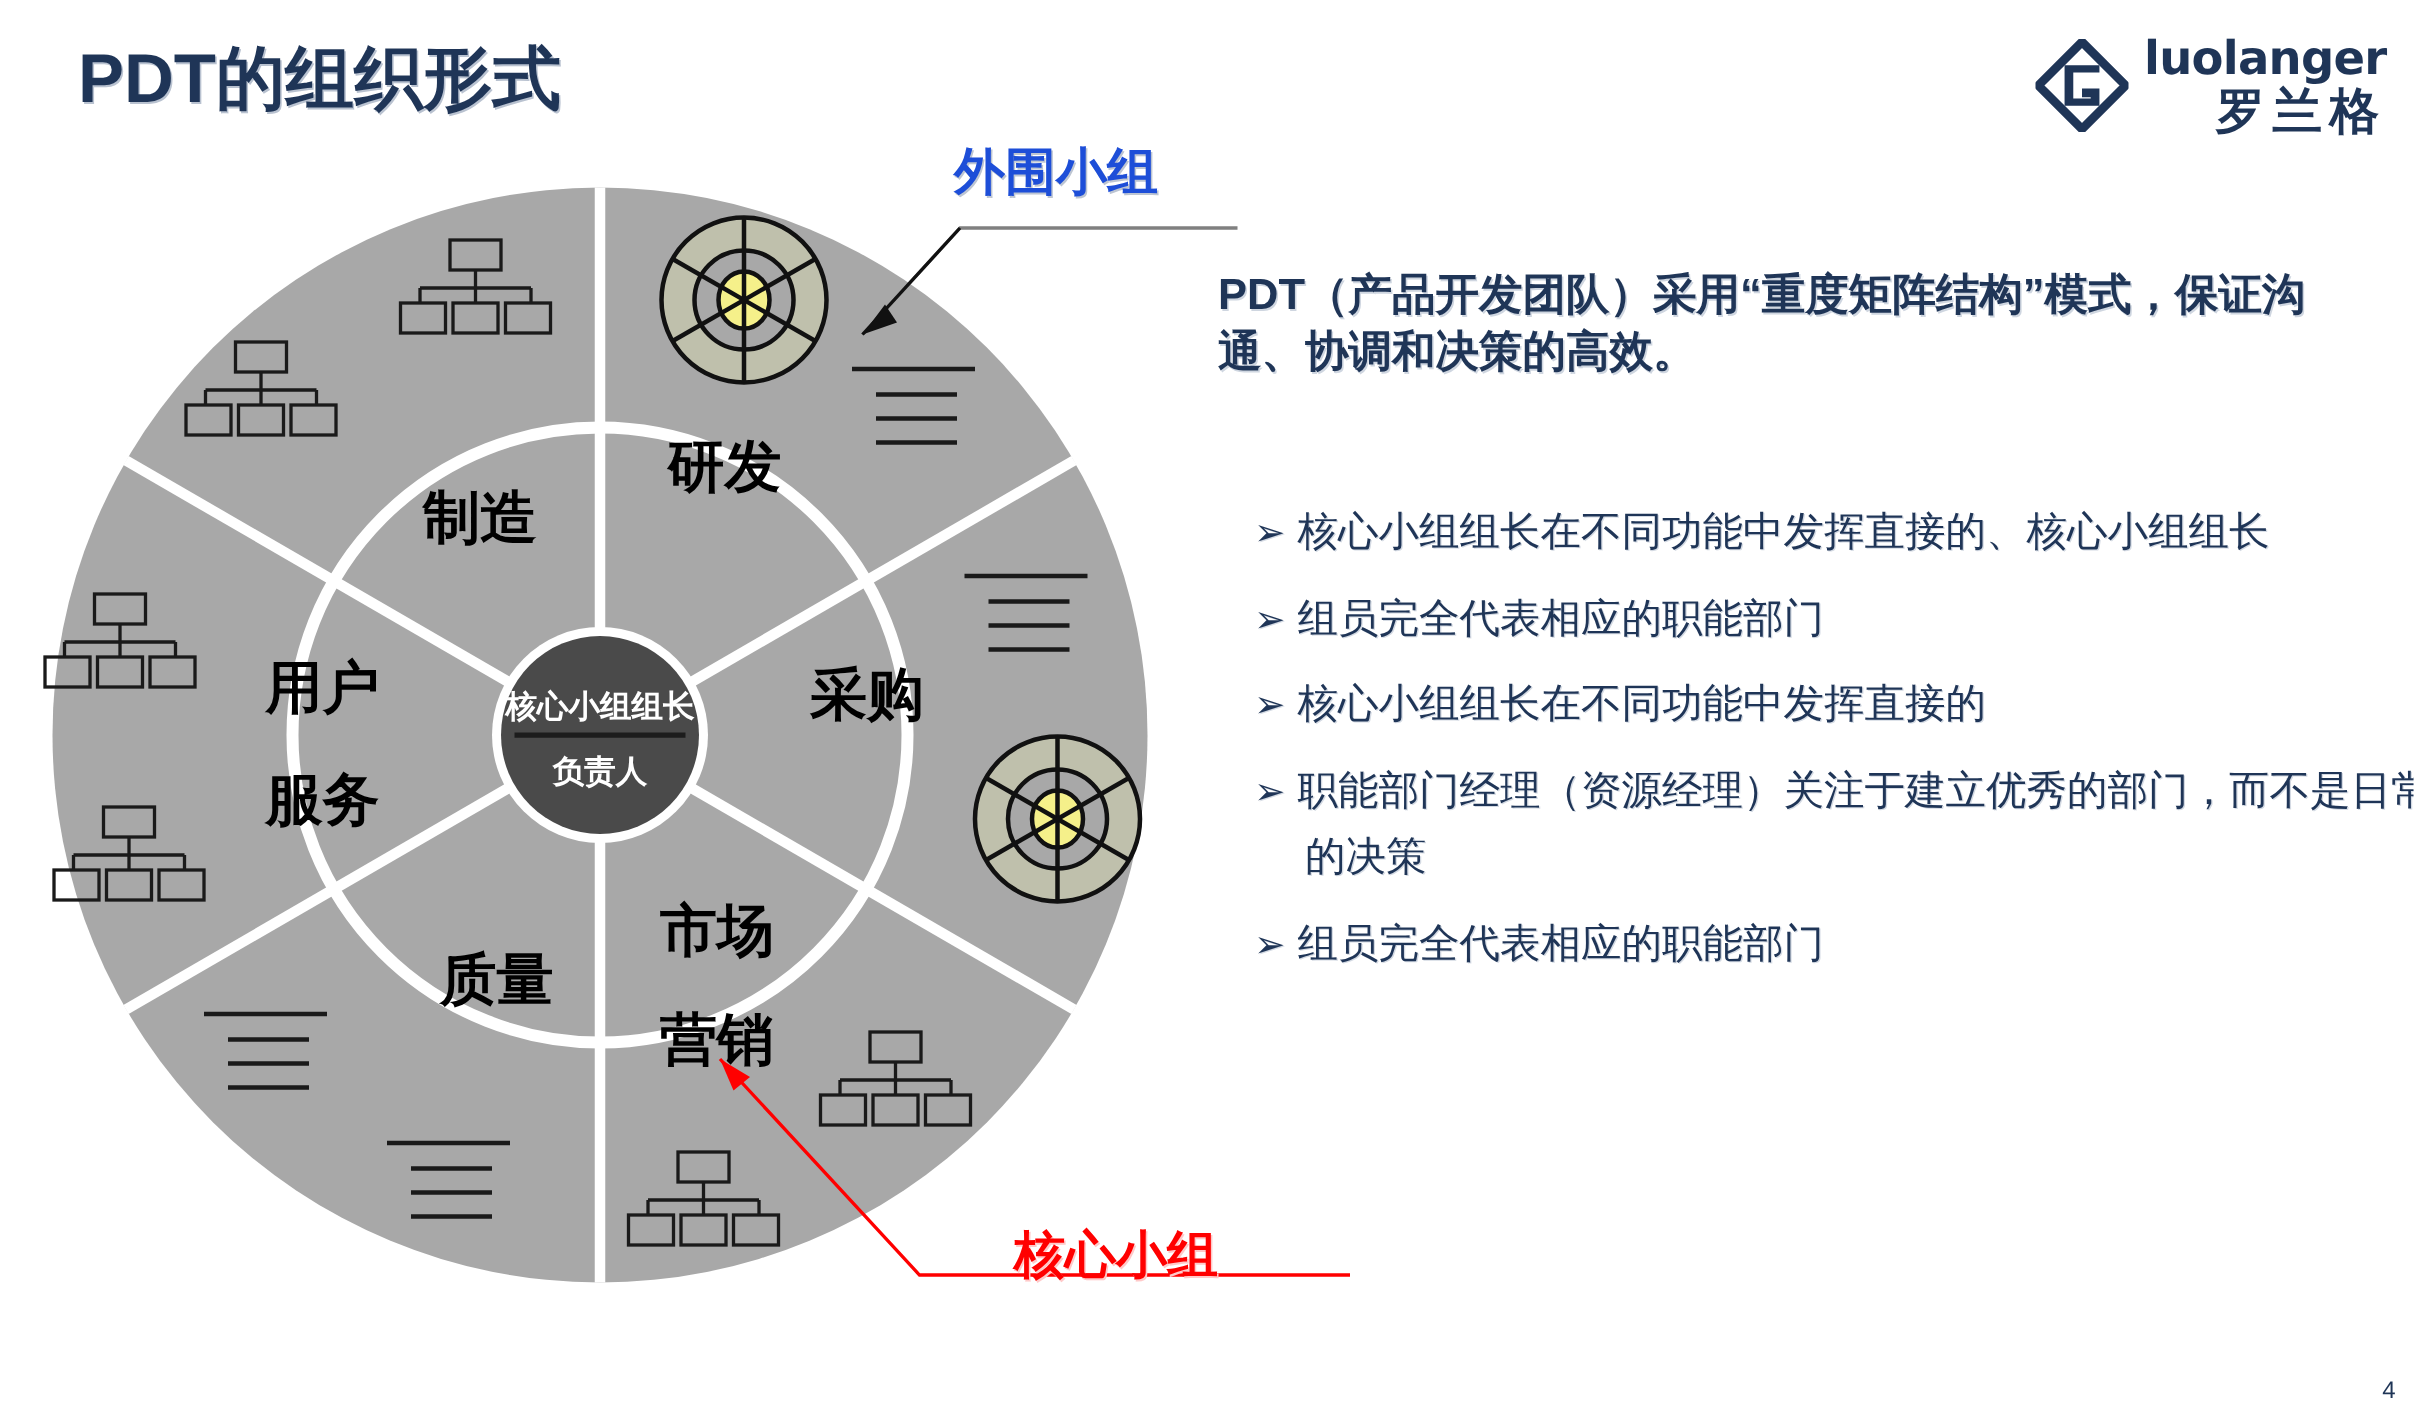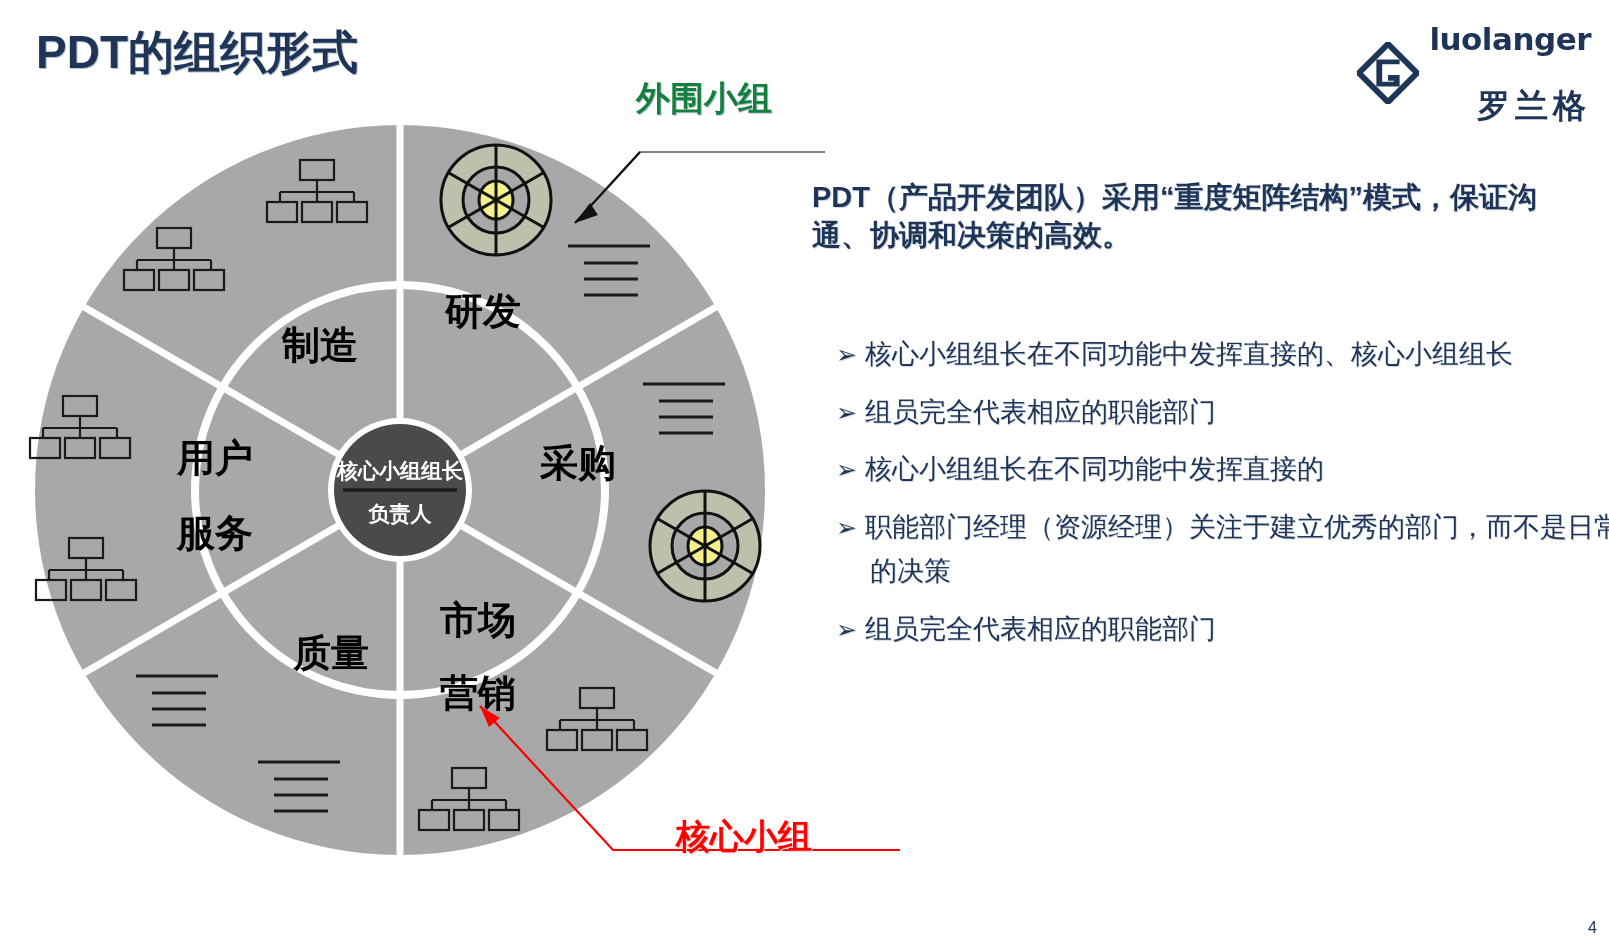--- a/index.html
+++ b/index.html
@@ -11,21 +11,21 @@
   body {
     width: 1609px; height: 939px;
     position: relative;
     overflow: hidden;
     font-family: "Liberation Sans", "DejaVu Sans", sans-serif;
   }
 
   
   .slide-title {
     position: absolute;
-    left: 36px; top: 22px;
+    left: 52px; top: 22px;
     font-size: 46px;
     font-weight: bold;
     color: #1f3557;
     letter-spacing: 0px;
     white-space: nowrap;
     text-shadow: 1px 1px 0 #b9c2d0;
   }
 
   .logo {
     position: absolute;
@@ -36,21 +36,20 @@
   }
   .logo-mark {
     width: 62px; height: 62px;
     flex: none;
     display: block;
   }
   .logo-text {
     display: flex;
     flex-direction: column;
     line-height: 1.0;
-    gap: 32px;
   }
   .logo-latin {
     font-size: 31px;
     font-weight: bold;
     color: #1f3557;
     letter-spacing: -0.5px;
     font-family: "DejaVu Sans", sans-serif;
   }
   .logo-cn {
     font-size: 33px;
@@ -101,22 +100,22 @@
   }
 
   
   .callout {
     position: absolute;
     font-size: 34px;
     font-weight: bold;
     white-space: nowrap;
   }
   .callout-outer {
-    left: 636px; top: 76px;
-    color: #15803d;
+    left: 636px; top: 92px;
+    color: #1d4ed8;
     text-shadow: 1px 1px 0 #bdc5d2;
   }
   .callout-core {
     left: 676px; top: 814px;
     color: #ff0000;
     text-shadow: 1px 1px 0 #ffc9c9;
   }
   #callout-lines {
     position: absolute;
     left: 0; top: 0;

